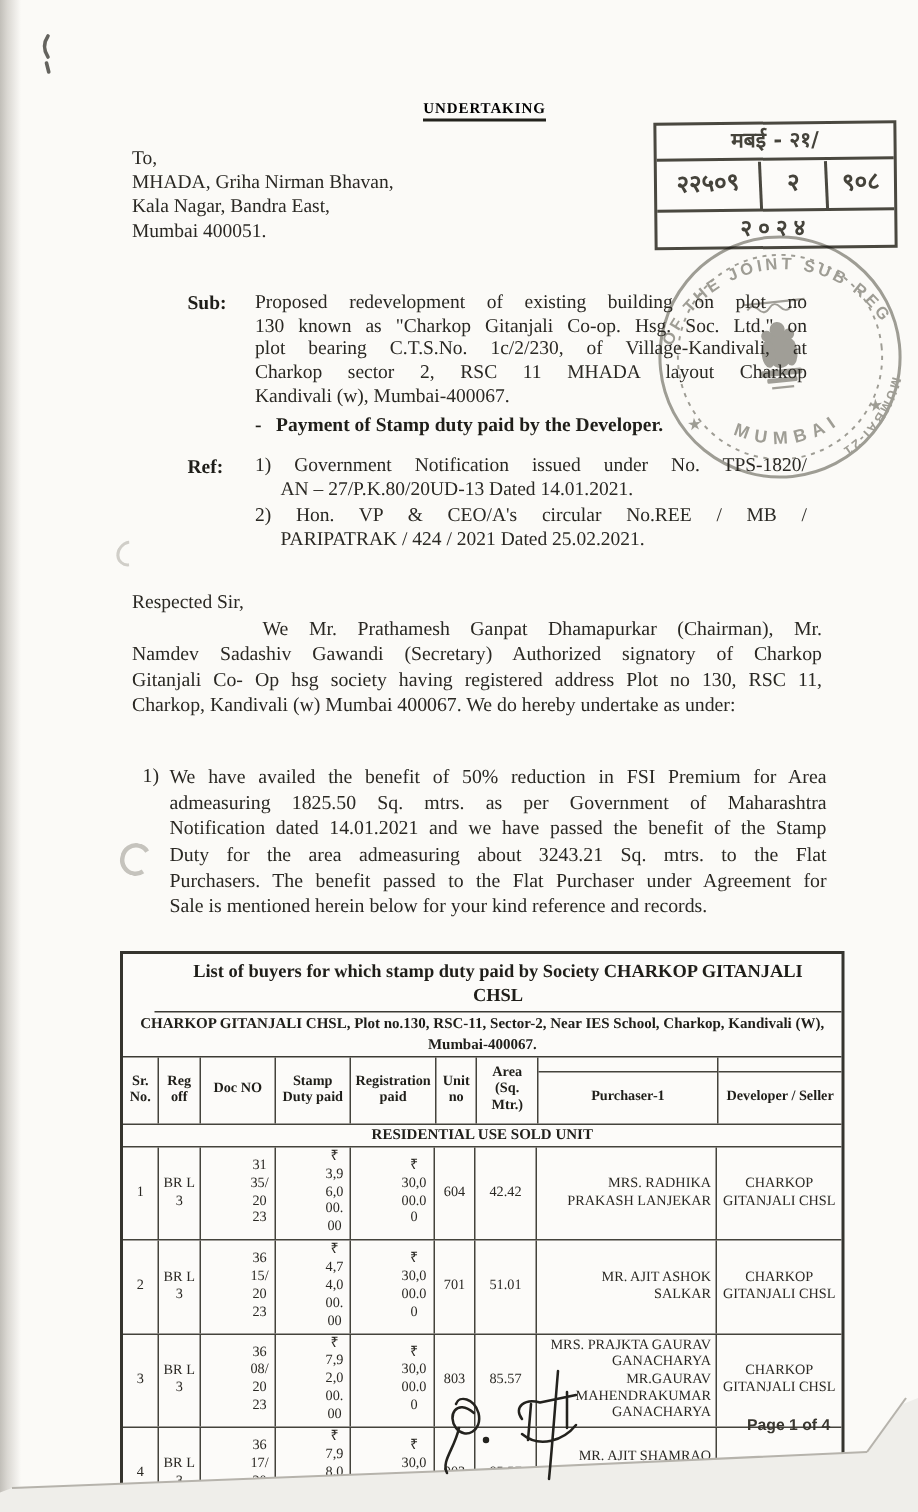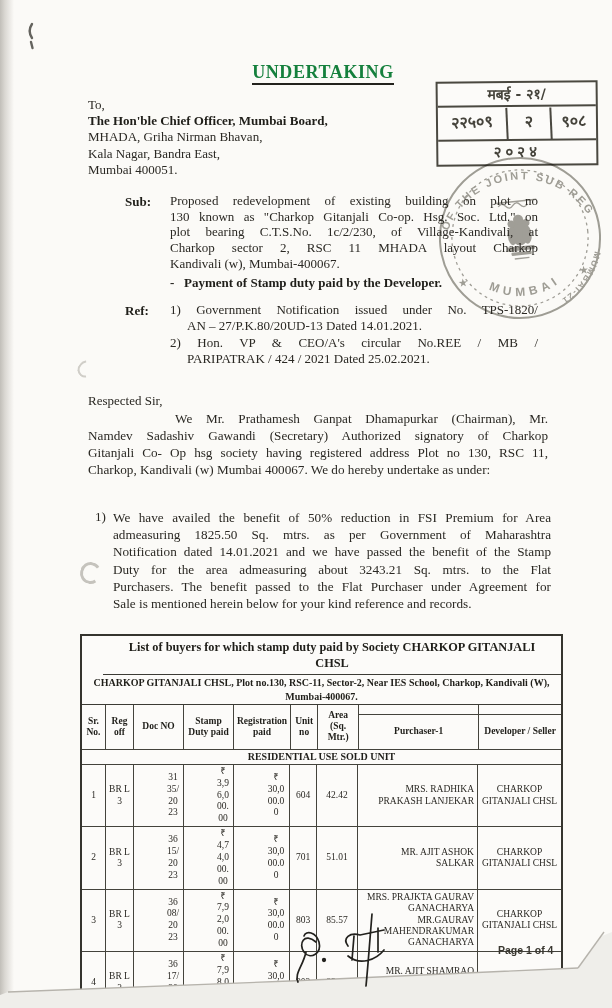--- a/index.html
+++ b/index.html
@@ -8,21 +8,21 @@
   .abs{position:absolute;}
   
   .edge-shadow{left:0;top:0;width:14px;height:1008px;
     background:linear-gradient(to right,#aeaba4 0%,#cfccc6 35%,rgba(250,250,247,0) 100%);opacity:.75;}
   
   .punch{border:2px solid #b4b1aa;border-radius:50%;background:transparent;}
   .punch.p1{left:78px;top:360px;width:12px;height:14px;border-right-color:transparent;border-top-color:transparent;transform:rotate(40deg);opacity:.6;}
   .punch.p2{left:80px;top:562px;width:15px;height:16px;border-right-color:transparent;transform:rotate(12deg);border-width:3px;opacity:.75;}
   
   .title{left:0;top:62px;width:612px;text-align:center;padding-left:34px;box-sizing:border-box;}
-  .title span{font-weight:bold;font-size:18px;letter-spacing:.6px;border-bottom:2px solid #23221d;padding-bottom:1px;color:#15803d;}
+  .title span{font-weight:bold;font-size:10px;letter-spacing:.6px;border-bottom:2px solid #23221d;padding-bottom:1px;color:#000000;}
   .to{left:88px;top:97px;font-size:13px;}
   .addr{left:88px;top:113px;font-size:13px;line-height:16.3px;}
   .addr .b{font-weight:bold;color:#1f1e19;}
   
   .stampbox{left:436px;top:81px;width:158px;border:2.2px solid #4a4840;color:#45433b;
     font-family:"DejaVu Sans",sans-serif;transform:rotate(-.6deg);background:rgba(255,255,255,.25);}
   .sb-r1{border-bottom:2px solid #4a4840;text-align:center;font-size:14px;font-weight:600;height:22px;line-height:22px;}
   .sb-r2{display:flex;border-bottom:2px solid #4a4840;height:32px;}
   .sb-r2 .c{flex:0 0 68px;text-align:center;font-size:16px;line-height:30px;font-weight:600;transform:rotate(-2deg);}
   .sb-r2 .c+.c{border-left:2px solid #4a4840;flex:0 0 42px;}
@@ -85,21 +85,20 @@
 
   <div class="abs punch p1"></div>
   <div class="abs punch p2"></div>
 
   <div class="abs title">
     <span>UNDERTAKING</span>
   </div>
 
   <div class="abs to">To,</div>
   <div class="abs addr">
-    <div class="b">The Hon'ble Chief Officer, Mumbai Board,</div>
     <div>MHADA, Griha Nirman Bhavan,</div>
     <div>Kala Nagar, Bandra East,</div>
     <div>Mumbai 400051.</div>
   </div>
 
   <div class="abs stampbox">
     <div class="sb-r1">मबई - २१/</div>
     <div class="sb-r2">
       <div class="c">२२५०९</div>
       <div class="c">२</div>

